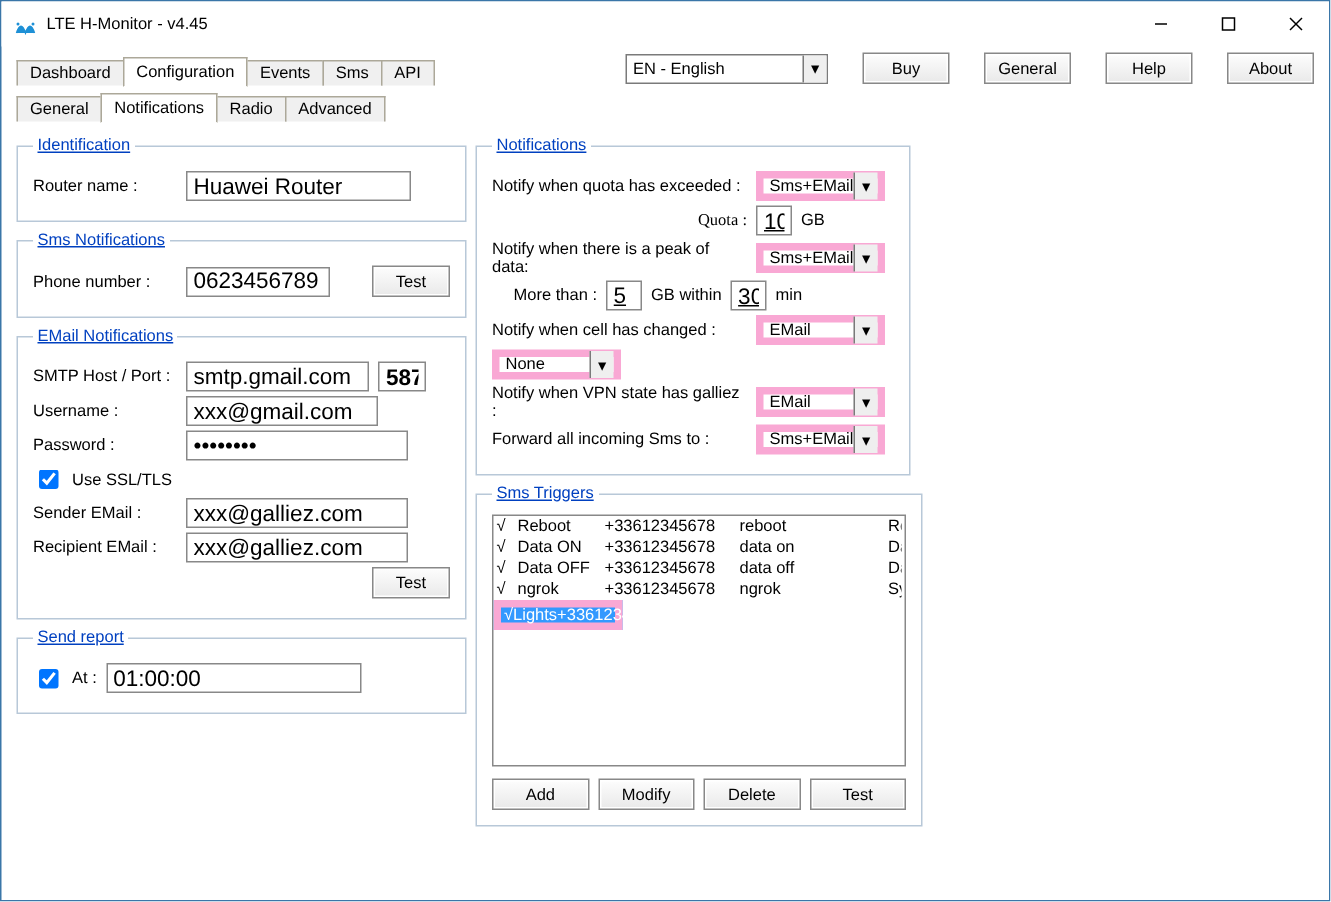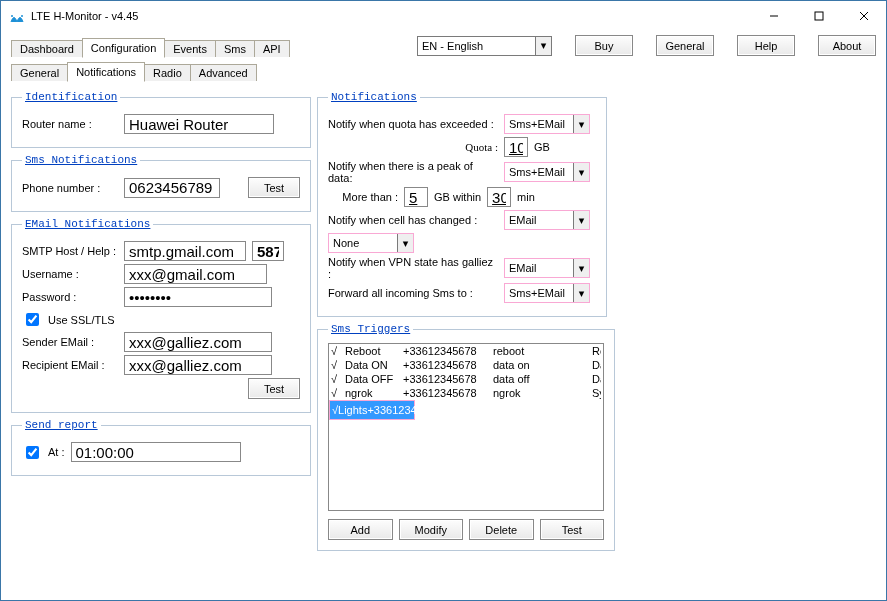--- a/index.html
+++ b/index.html
@@ -127,39 +127,39 @@
   border: 1px solid #b8c8d8;
   margin: 6px 0 0 0;
   padding: 8px 10px 10px 10px;
   position: relative;
 }
 legend {
   color: #0040c0;
   font-size: 11px;
   padding: 0 3px;
 }
-legend.u { text-decoration: underline; font-family: Liberation Mono, monospace; }
+legend.u { text-decoration: underline; }
 
 .row { display: flex; align-items: center; margin: 3px 0; gap: 6px; }
 .lbl { width: 96px; }
 .lbl2 { width: 170px; text-align: left; }
 .rlbl { text-align: right; font-family: Liberation Serif, serif; }
 
 .txt {
   border: 1px solid #888;
   height: 20px;
   padding: 1px 4px;
   font-size: 15px;
   background: #fff;
 }
 .txt.sm { width: 24px; text-decoration: underline; }
 
 .sel {
   height: 20px;
-  border: 1px solid #f9a8d4;
+  border: 5px solid #f9a8d4;
   background: #fff;
   display: flex;
   align-items: center;
   padding-left: 4px;
   width: 86px;
   font-size: 11px;
 }
 .sel .dd { margin-left: auto; width:16px; height:18px; border-left:1px solid #7a7a7a; background:#efefef; display:flex;align-items:center;justify-content:center;}
 
 .cb { width: 13px; height: 13px; }
@@ -270,27 +270,27 @@
           <div class="row">
             <span class="lbl">Phone number :</span>
             <input class="txt" style="width: 96px;" value="0623456789">
             <button class="std-btn" style="min-width:52px;margin-left:auto">Test</button>
           </div>
         </fieldset>
 
         <fieldset>
           <legend class="u">EMail Notifications</legend>
           <div class="row">
-            <span class="lbl">SMTP Host / Help :</span>
+            <span class="lbl">SMTP Host / Port :</span>
             <input class="txt" style="width: 122px;" value="smtp.gmail.com">
             <input class="txt" style="width: 32px; font-weight: bold;" value="587">
           </div>
           <div class="row">
             <span class="lbl">Username :</span>
-            <input class="txt" style="width: 143px;" value="xxx@gmail.com">
+            <input class="txt" style="width: 128px;" value="xxx@gmail.com">
           </div>
           <div class="row">
             <span class="lbl">Password :</span>
             <input class="txt" style="width: 148px;" type="password" value="********">
           </div>
           <div class="row">
             <input type="checkbox" class="cb" checked="" style="">
             <span>Use SSL/TLS</span>
           </div>
           <div class="row">

